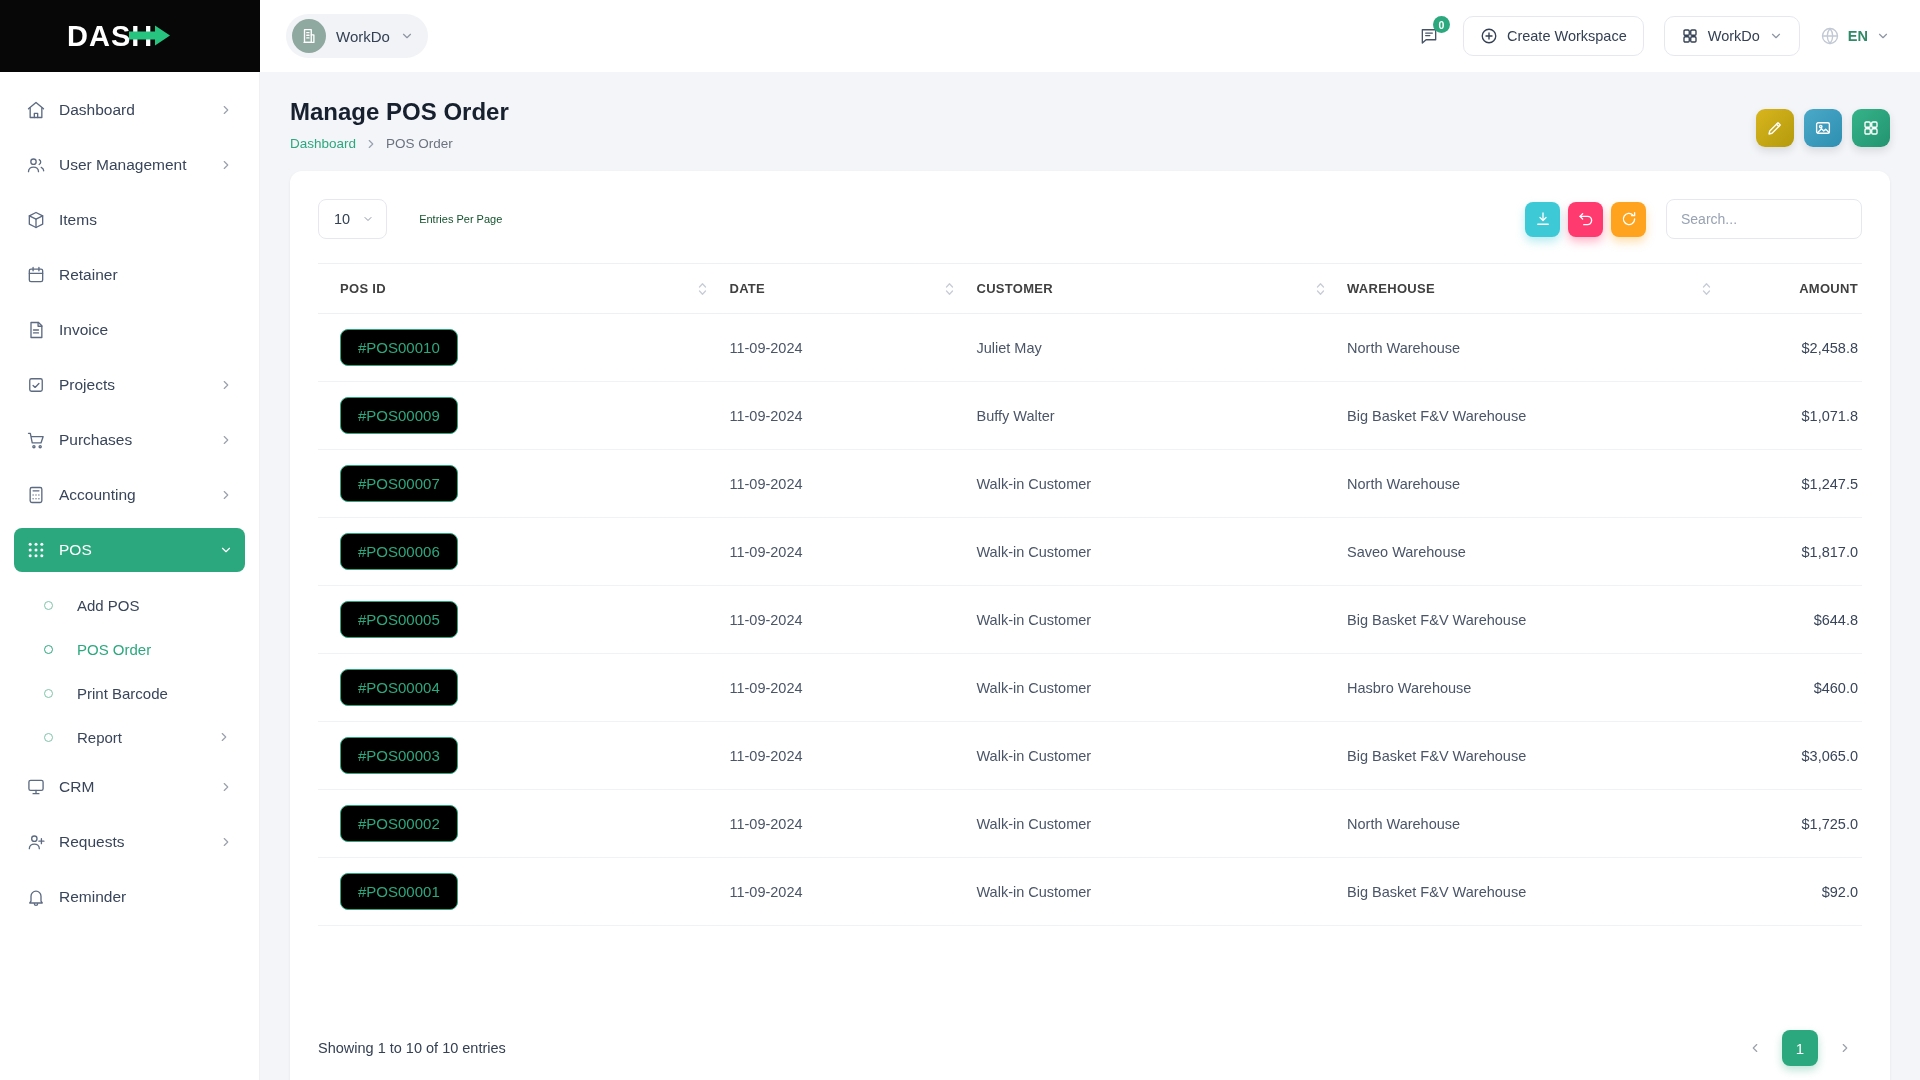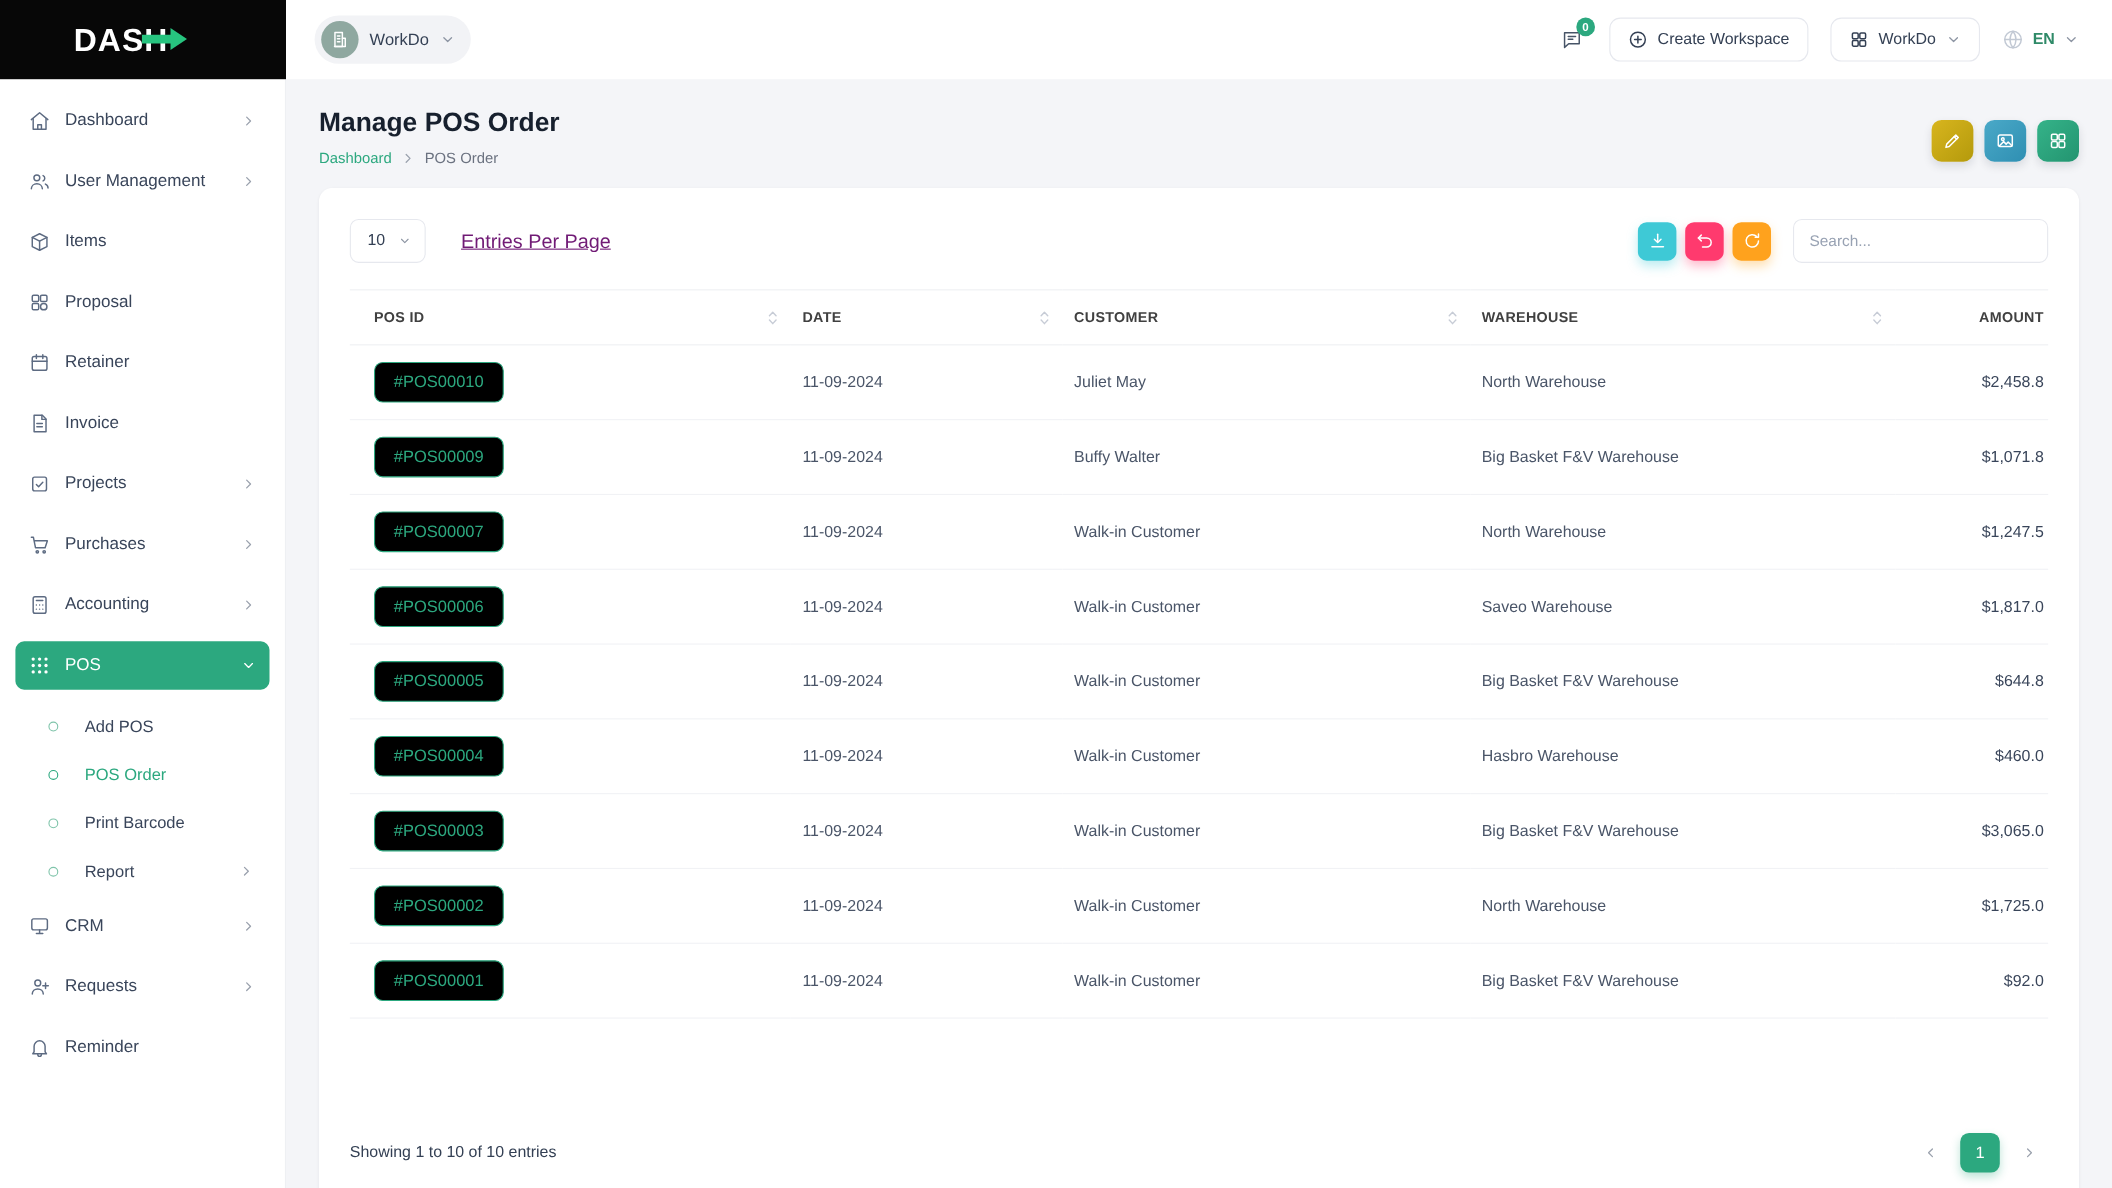--- a/index.html
+++ b/index.html
@@ -64,27 +64,27 @@
   .sq-btn{width:38px;height:38px;border-radius:9px;border:none;display:flex;align-items:center;justify-content:center;color:#fff;cursor:pointer;box-shadow:0 4px 9px rgba(16,24,40,.12);}
   .sq-btn.amber{background:linear-gradient(135deg,#d8b51e,#b49a0c);}
   .sq-btn.teal2{background:linear-gradient(135deg,#4aa9c8,#2f8fb2);}
   .sq-btn.green{background:linear-gradient(135deg,#35b389,#239470);}
 
   .card{background:#fff;border-radius:12px;margin:0 30px -14px;box-shadow:0 1px 3px rgba(16,24,40,.07);padding:28px 28px 28px;flex:1;display:flex;flex-direction:column;}
   .toolbar{display:flex;align-items:center;justify-content:space-between;margin-bottom:24px;}
   .toolbar-left{display:flex;align-items:center;gap:32px;}
   .select-box{display:flex;align-items:center;gap:12px;height:40px;padding:0 12px 0 15px;border:1px solid var(--border);border-radius:8px;font-size:14.5px;color:#344054;cursor:pointer;background:#fff;}
   .select-box .chev{color:#8d95a3;width:12px;height:12px;}
-  .entries-label{font-size:18px;color:#701a75;text-decoration:underline;}
+  .entries-label{font-size:11px;color:#14532d;}
   .toolbar-right{display:flex;align-items:center;}
   .tool-btn{width:35px;height:35px;border:none;border-radius:8px;color:#fff;display:flex;align-items:center;justify-content:center;cursor:pointer;margin-left:8px;}
   .tool-btn.download{background:var(--teal);box-shadow:0 5px 10px rgba(62,201,214,.35);}
   .tool-btn.undo{background:var(--pink);box-shadow:0 5px 10px rgba(255,58,110,.35);}
   .tool-btn.refresh{background:var(--orange);box-shadow:0 5px 10px rgba(255,162,29,.35);}
-  .search-input{width:232px;height:40px;border:1px solid var(--border);border-radius:8px;padding:0 14px;font-size:14px;color:#344054;outline:none;margin-left:20px;font-family:inherit;background:#fff;}
+  .search-input{width:196px;height:40px;border:1px solid var(--border);border-radius:8px;padding:0 14px;font-size:14px;color:#344054;outline:none;margin-left:20px;font-family:inherit;background:#fff;}
   .search-input::placeholder{color:#98a2b3;}
 
   table{width:100%;border-collapse:collapse;table-layout:fixed;}
   thead th{position:relative;text-align:left;font-size:13px;font-weight:700;text-transform:uppercase;color:#404040;letter-spacing:.3px;padding:17px 26px 17px 10px;border-top:1px solid #eef0f3;border-bottom:1px solid #eef0f3;}
   thead th:first-child{padding-left:22px;}
   thead th.amount{text-align:right;padding-right:4px;}
   .sort{position:absolute;right:12px;top:50%;transform:translateY(-50%);}
   tbody td{font-size:14.5px;color:#4a5568;padding:22px 10px;border-bottom:1px solid #f1f2f5;}
   tbody td:first-child{padding:15px 10px 15px 22px;}
   tbody td.amount{text-align:right;padding-right:4px;color:#39455a;}
@@ -198,31 +198,20 @@
       <span class="nav-icon">
           <svg class="ic" viewBox="0 0 24 24">
             <path d="M12 3 4 7v10l8 4 8-4V7z"></path>
             <path d="m4 7 8 4 8-4"></path>
             <path d="M12 11v10"></path>
           </svg>
         </span>
       <span>Items</span>
     </div>
 
-    <div class="nav-item">
-      <span class="nav-icon">
-          <svg class="ic" viewBox="0 0 24 24">
-            <rect x="4" y="4" width="7" height="7" rx="1.5"></rect>
-            <rect x="13" y="4" width="7" height="7" rx="1.5"></rect>
-            <rect x="4" y="13" width="7" height="7" rx="1.5"></rect>
-            <rect x="13" y="13" width="7" height="7" rx="3.5"></rect>
-          </svg>
-        </span>
-      <span>Proposal</span>
-    </div>
 
     <div class="nav-item">
       <span class="nav-icon">
           <svg class="ic" viewBox="0 0 24 24">
             <rect x="4" y="5" width="16" height="15" rx="2"></rect>
             <path d="M4 10h16"></path>
             <path d="M8.5 3v4M15.5 3v4"></path>
           </svg>
         </span>
       <span>Retainer</span>

